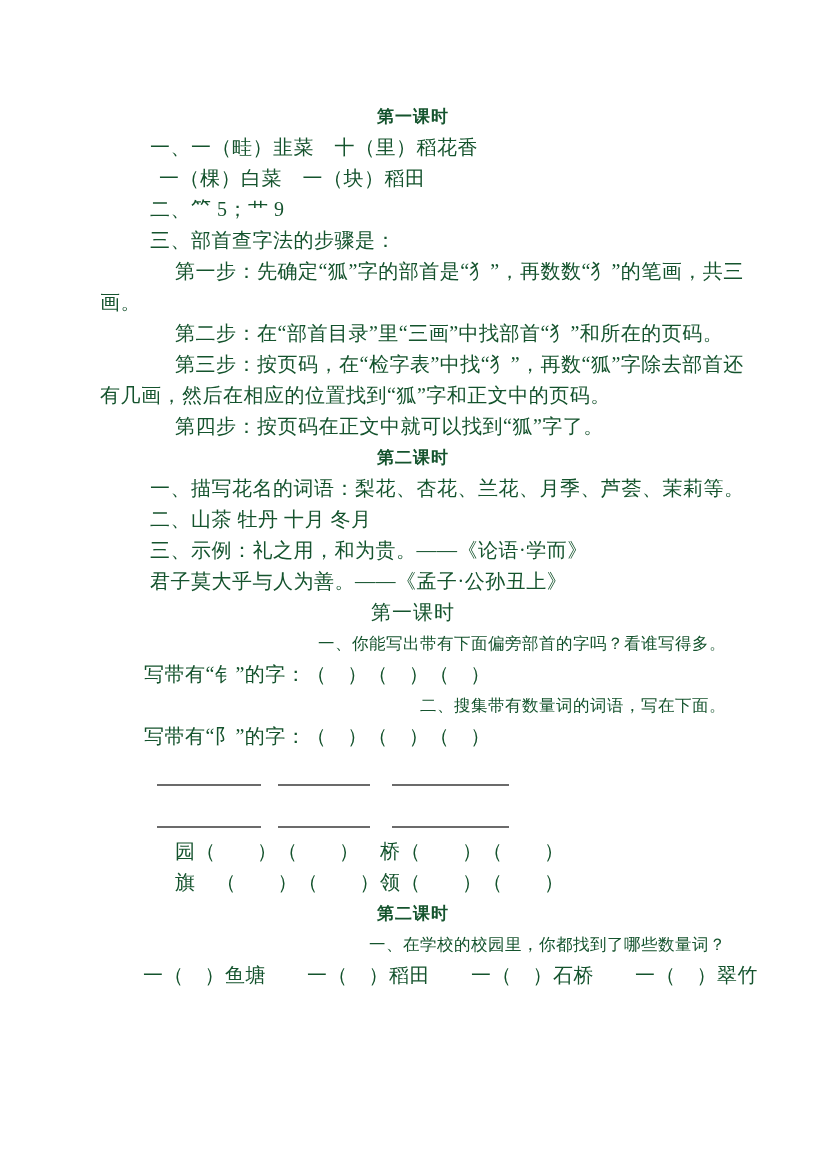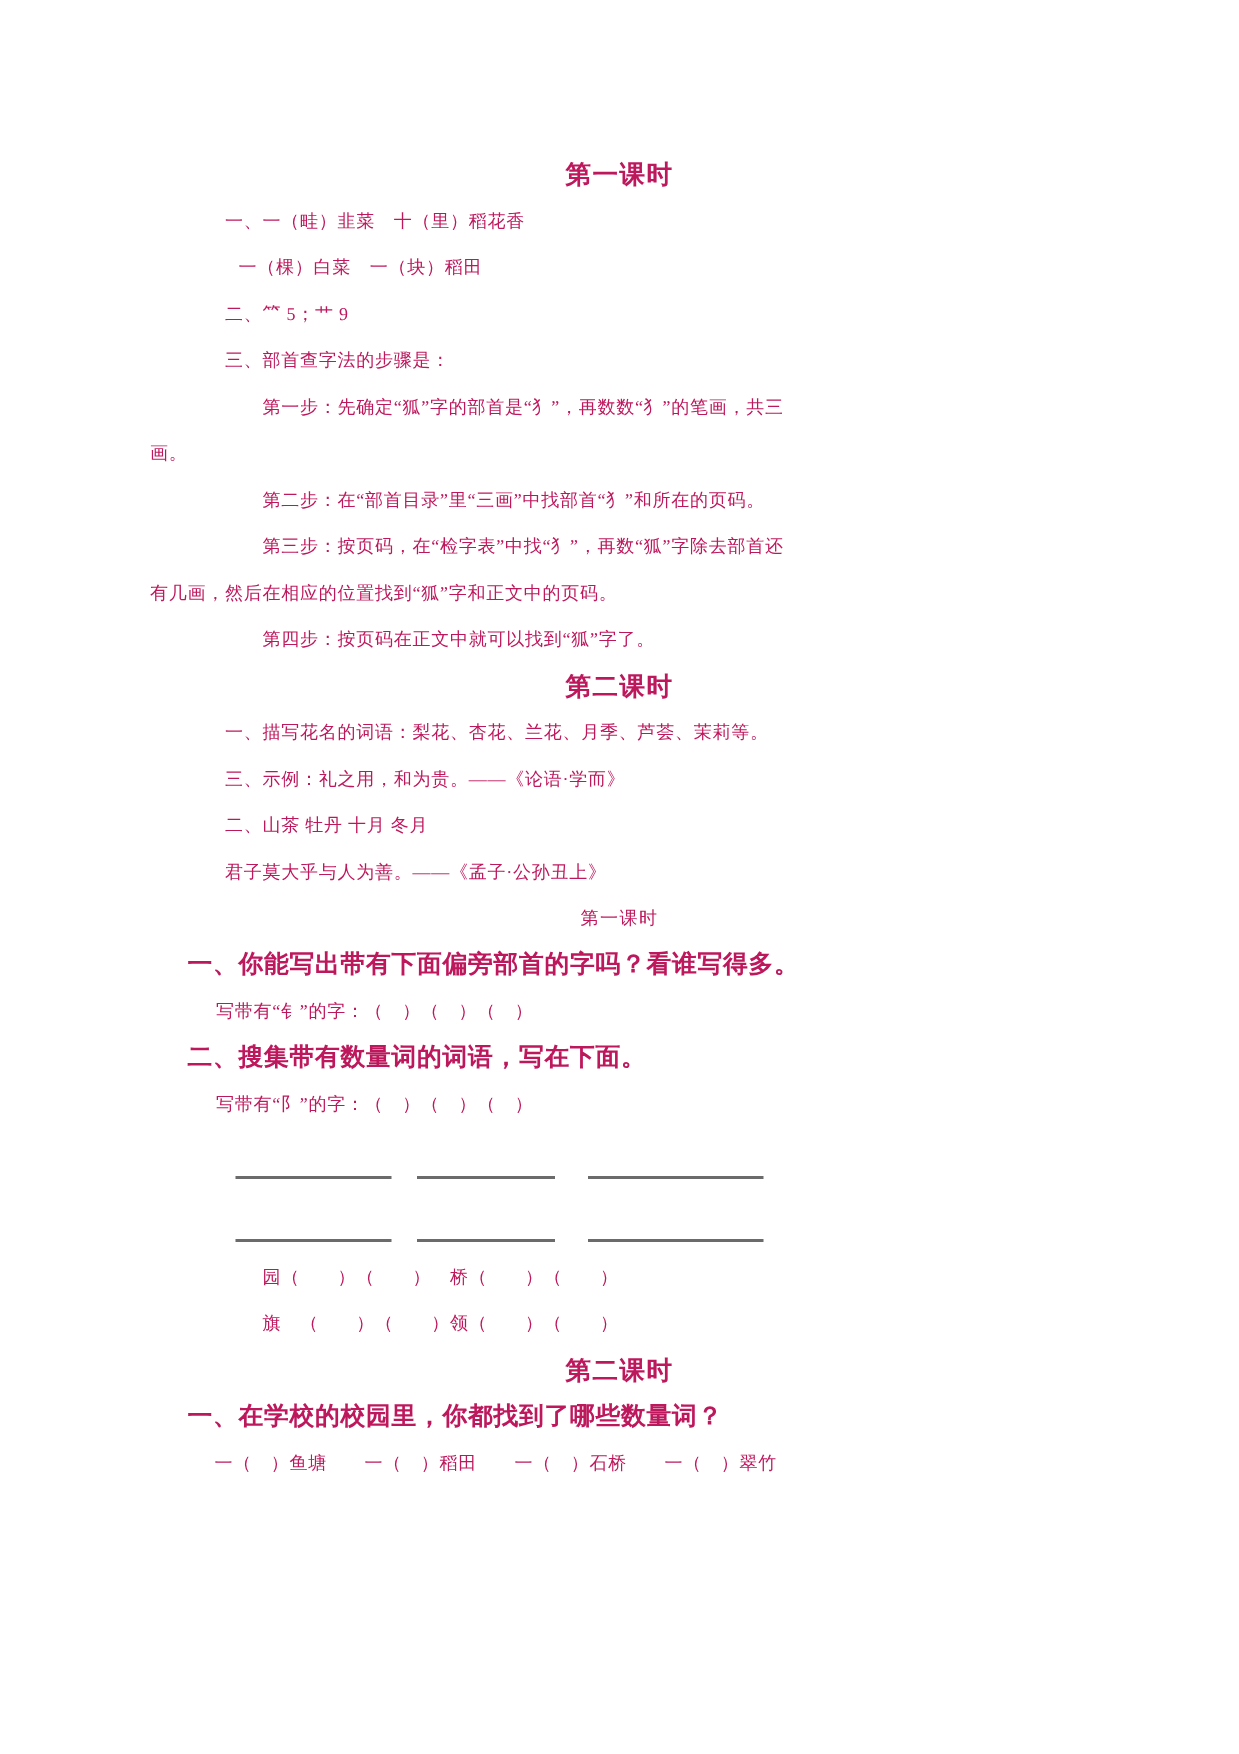--- a/index.html
+++ b/index.html
@@ -6,31 +6,31 @@
     margin: 0;
     padding: 0;
     background: #ffffff;
   }
   .page {
     position: relative;
     width: 826px;
     height: 1169px;
     background: #ffffff;
     overflow: hidden;
-    color: #be185d;
+    color: #14532d;
     font-family: "Liberation Serif", "DejaVu Serif", serif;
   }
   .content {
     position: absolute;
     left: 100px;
     top: 101px;
     width: 626px;
   }
   .line {
-    font-size: 12px;
+    font-size: 20px;
     line-height: 31px;
     height: 31px;
     white-space: nowrap;
     letter-spacing: 0.5px;
   }
   
   .heading {
     text-align: center;
     font-weight: bold;
     font-size: 17px;
@@ -50,23 +50,24 @@
   .para  { margin-left: 75px; }
   
   .cont  { margin-left: 0; }
   
   .sub   { margin-left: 44px; }
   
   .last  { margin-left: 43px; }
   
   .boldq {
     margin-left: 25px;
-    font-weight: bold;
+    font-weight: normal;
     font-size: 16.5px;
     font-family: "Liberation Sans", "DejaVu Sans", sans-serif;
+    text-align: right;
   }
   
   .blanks {
     height: 42px;
     margin-left: 57px;
     display: flex;
     align-items: flex-end;
     padding-bottom: 8px;
     box-sizing: border-box;
   }
@@ -89,22 +90,22 @@
       <div class="line item">二、⺮ 5；艹 9</div>
       <div class="line item">三、部首查字法的步骤是：</div>
       <div class="line para">第一步：先确定“狐”字的部首是“犭”，再数数“犭”的笔画，共三</div>
       <div class="line cont">画。</div>
       <div class="line para">第二步：在“部首目录”里“三画”中找部首“犭”和所在的页码。</div>
       <div class="line para">第三步：按页码，在“检字表”中找“犭”，再数“狐”字除去部首还</div>
       <div class="line cont">有几画，然后在相应的位置找到“狐”字和正文中的页码。</div>
       <div class="line para">第四步：按页码在正文中就可以找到“狐”字了。</div>
       <div class="line heading">第二课时</div>
       <div class="line item">一、描写花名的词语：梨花、杏花、兰花、月季、芦荟、茉莉等。</div>
+      <div class="line item">二、山茶 牡丹 十月 冬月</div>
       <div class="line item">三、示例：礼之用，和为贵。——《论语·学而》</div>
-      <div class="line item">二、山茶 牡丹 十月 冬月</div>
       <div class="line item">君子莫大乎与人为善。——《孟子·公孙丑上》</div>
       <div class="line subheading">第一课时</div>
       <div class="line boldq">一、你能写出带有下面偏旁部首的字吗？看谁写得多。</div>
       <div class="line sub">写带有“钅”的字：（　）（　）（　）</div>
       <div class="line boldq">二、搜集带有数量词的词语，写在下面。</div>
       <div class="line sub">写带有“阝”的字：（　）（　）（　）</div>
       <div class="line blanks">
         <span class="blank-seg"></span>
         <span class="blank-seg"></span>
         <span class="blank-seg"></span>

